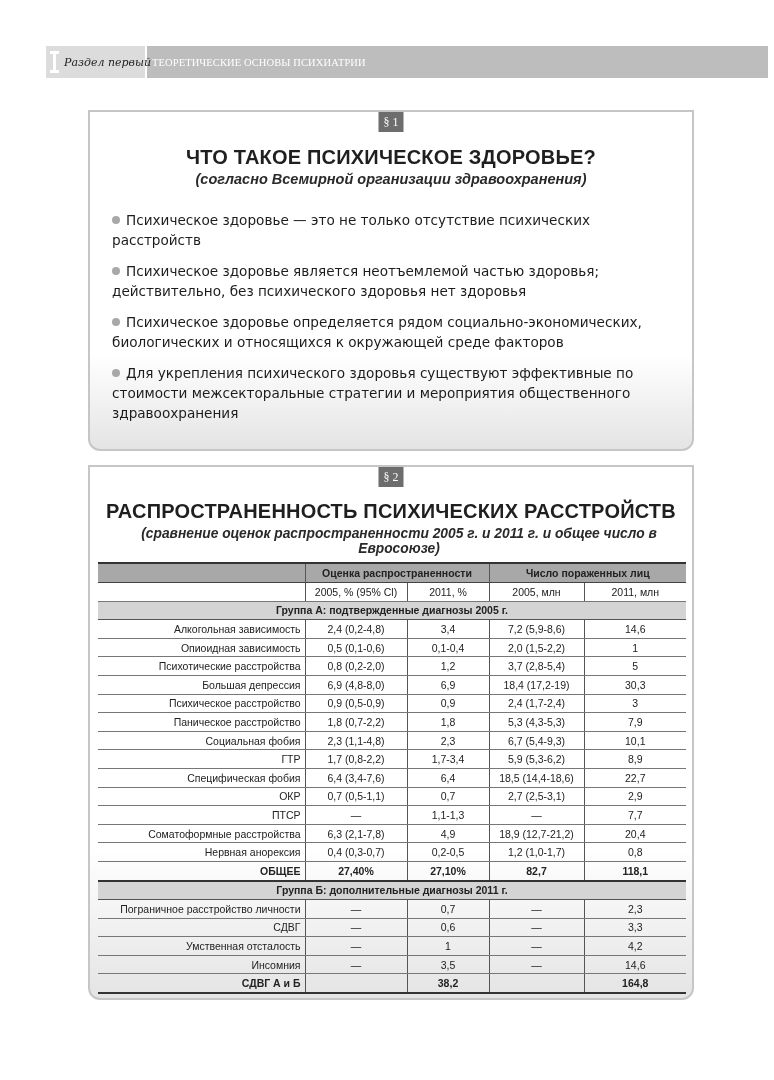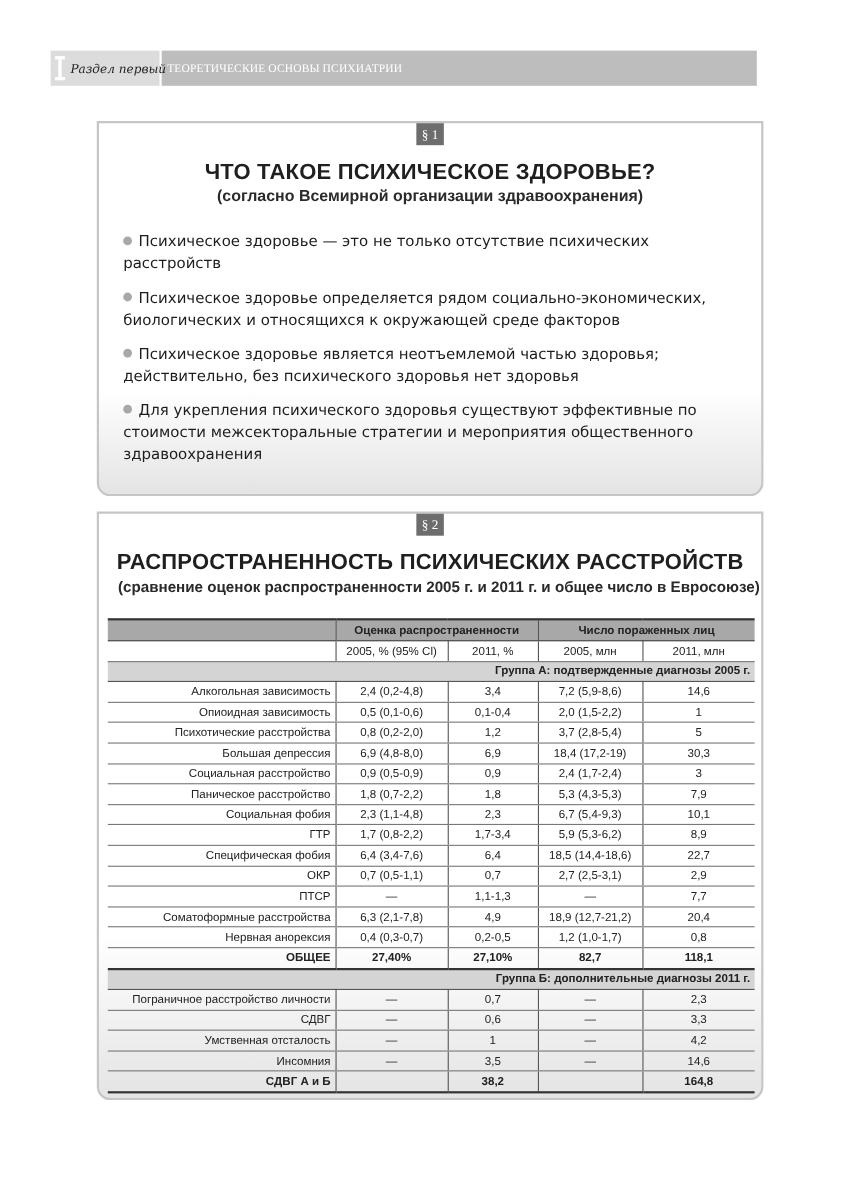--- a/index.html
+++ b/index.html
@@ -1,55 +1,55 @@
 <!DOCTYPE html>
 <html><head>
 <meta charset="utf-8">
 <style>
   html, body { margin:0; padding:0; }
   body { width:774px; height:1080px; background:#ffffff; position:relative; overflow:hidden;
          font-family:"DejaVu Sans", sans-serif; color:#1a1a1a; }
 
   
-  .hdr { position:absolute; left:46px; top:46px; width:642px; height:32px; display:flex; }
+  .hdr { position:absolute; left:46px; top:46px; width:722px; height:32px; display:flex; }
   .hdr-left { width:99px; height:32px; background:#dcdcdc; position:relative; display:flex; align-items:center; }
   .hdr-roman { position:absolute; left:4px; top:5px; width:9px; height:22px; }
   .hdr-roman .bar { position:absolute; left:3px; top:2px; width:3px; height:18px; background:#fff; }
   .hdr-roman .t { position:absolute; left:0; top:0; width:9px; height:3px; background:#fff; }
   .hdr-roman .b { position:absolute; left:0; bottom:0; width:9px; height:3px; background:#fff; }
   .hdr-section { margin-left:18px; font-family:"DejaVu Serif", serif; font-style:italic; font-size:11px; color:#222; white-space:nowrap; }
   .hdr-right { flex:1; margin-left:2px; background:#bdbdbd; display:flex; align-items:center; padding-left:5px; }
   .hdr-title { font-family:"Liberation Serif", serif; font-size:10.5px; color:#fff; letter-spacing:0.1px; white-space:nowrap; }
 
   
   .box { position:absolute; left:88px; width:606px; border:2px solid #c6c6c6; border-radius:0 0 12px 12px;
          background:linear-gradient(to bottom, #ffffff 0%, #ffffff 72%, #e4e4e4 100%); box-sizing:border-box; }
   .box1 { top:110px; height:341px; }
   .box2 { top:465px; height:535px; }
   .para-badge { position:absolute; left:50%; transform:translateX(-50%); top:0px; background:#6d6d6d; color:#fff;
                 font-family:"Liberation Serif", serif; font-size:12px; padding:3px 5px; line-height:14px; }
   .box-title { text-align:center; font-family:"Liberation Sans", sans-serif; font-weight:bold; color:#1f1f1f; letter-spacing:0.2px; }
   .box1 .box-title { margin-top:34px; font-size:20px; }
-  .box-sub { text-align:center; font-family:"Liberation Sans", sans-serif; font-weight:bold; color:#2a2a2a; }
+  .box-sub { text-align:center; font-family:"Liberation Sans", sans-serif; font-style:italic; font-weight:bold; color:#2a2a2a; }
   .box1 .box-sub { margin-top:2px; font-size:14.5px; }
 
   .bullets { margin:23px 0 0 22px; padding:0; list-style:none; width:560px; }
   .bullets li { font-family:"DejaVu Sans", sans-serif; font-size:13.6px; line-height:20px; color:#1c1c1c; margin-bottom:11px; }
   .bullet-dot { display:inline-block; width:8px; height:8px; border-radius:50%; background:#a8a8a8; margin-right:6px; vertical-align:1px; }
 
   .box2 .box-title { margin-top:33px; font-size:20px; }
   .box2 .box-sub { margin-top:3px; font-size:13.8px;margin-left:16px; }
 
   
   table.tbl { position:absolute; left:8px; top:95px; width:588px; border-collapse:collapse; font-family:"Liberation Sans", sans-serif; font-size:10.5px; color:#222; }
   table.tbl td { border-left:1px solid #555; border-bottom:1px solid #777; height:17.6px; padding:0 4px; text-align:center; }
   table.tbl td:first-child { border-left:none; text-align:right; }
   table.tbl tr.top td { background:#a8a8a8; border-top:2px solid #333; border-bottom:1px solid #444; font-weight:bold; height:18px; }
   table.tbl tr.sub td { background:#fff; }
-  table.tbl tr.group td { background:#d4d4d4; font-weight:bold; border-left:none; border-bottom:1px solid #555; }
+  table.tbl tr.group td { background:#d4d4d4; font-weight:bold; text-align:center; border-left:none; border-bottom:1px solid #555; }
   table.tbl tr.total td { font-weight:bold; border-bottom:2px solid #333; }
 </style>
 </head>
 <body>
 
 <div class="hdr">
   <div class="hdr-left">
     <div class="hdr-roman">
       <div class="t"></div>
         <div class="bar"></div>
@@ -61,22 +61,22 @@
     <span class="hdr-title">ТЕОРЕТИЧЕСКИЕ ОСНОВЫ ПСИХИАТРИИ</span>
   </div>
 </div>
 
 <div class="box box1">
   <div class="para-badge">§ 1</div>
   <div class="box-title">ЧТО ТАКОЕ ПСИХИЧЕСКОЕ ЗДОРОВЬЕ?</div>
   <div class="box-sub">(согласно Всемирной организации здравоохранения)</div>
   <ul class="bullets">
     <li><span class="bullet-dot"></span><span>Психическое здоровье — это не только отсутствие психических расстройств</span></li>
+    <li><span class="bullet-dot"></span><span>Психическое здоровье является неотъемлемой частью здоровья; действительно, без психического здоровья нет здоровья</span></li>
     <li><span class="bullet-dot"></span><span>Психическое здоровье определяется рядом социально-экономических, биологических и относящихся к окружающей среде факторов</span></li>
-    <li><span class="bullet-dot"></span><span>Психическое здоровье является неотъемлемой частью здоровья; действительно, без психического здоровья нет здоровья</span></li>
     <li><span class="bullet-dot"></span><span>Для укрепления психического здоровья существуют эффективные по стоимости межсекторальные стратегии и мероприятия общественного здравоохранения</span></li>
   </ul>
 </div>
 
 <div class="box box2">
   <div class="para-badge">§ 2</div>
   <div class="box-title">РАСПРОСТРАНЕННОСТЬ ПСИХИЧЕСКИХ РАССТРОЙСТВ</div>
   <div class="box-sub">(сравнение оценок распространенности 2005 г. и 2011 г. и общее число в Евросоюзе)</div>
 
   <table class="tbl">
@@ -127,21 +127,21 @@
           <td>5</td>
         </tr>
         <tr>
           <td>Большая депрессия</td>
           <td>6,9 (4,8-8,0)</td>
           <td>6,9</td>
           <td>18,4 (17,2-19)</td>
           <td>30,3</td>
         </tr>
         <tr>
-          <td>Социальная расстройство</td>
+          <td>Психическое расстройство</td>
           <td>0,9 (0,5-0,9)</td>
           <td>0,9</td>
           <td>2,4 (1,7-2,4)</td>
           <td>3</td>
         </tr>
         <tr>
           <td>Паническое расстройство</td>
           <td>1,8 (0,7-2,2)</td>
           <td>1,8</td>
           <td>5,3 (4,3-5,3)</td>

